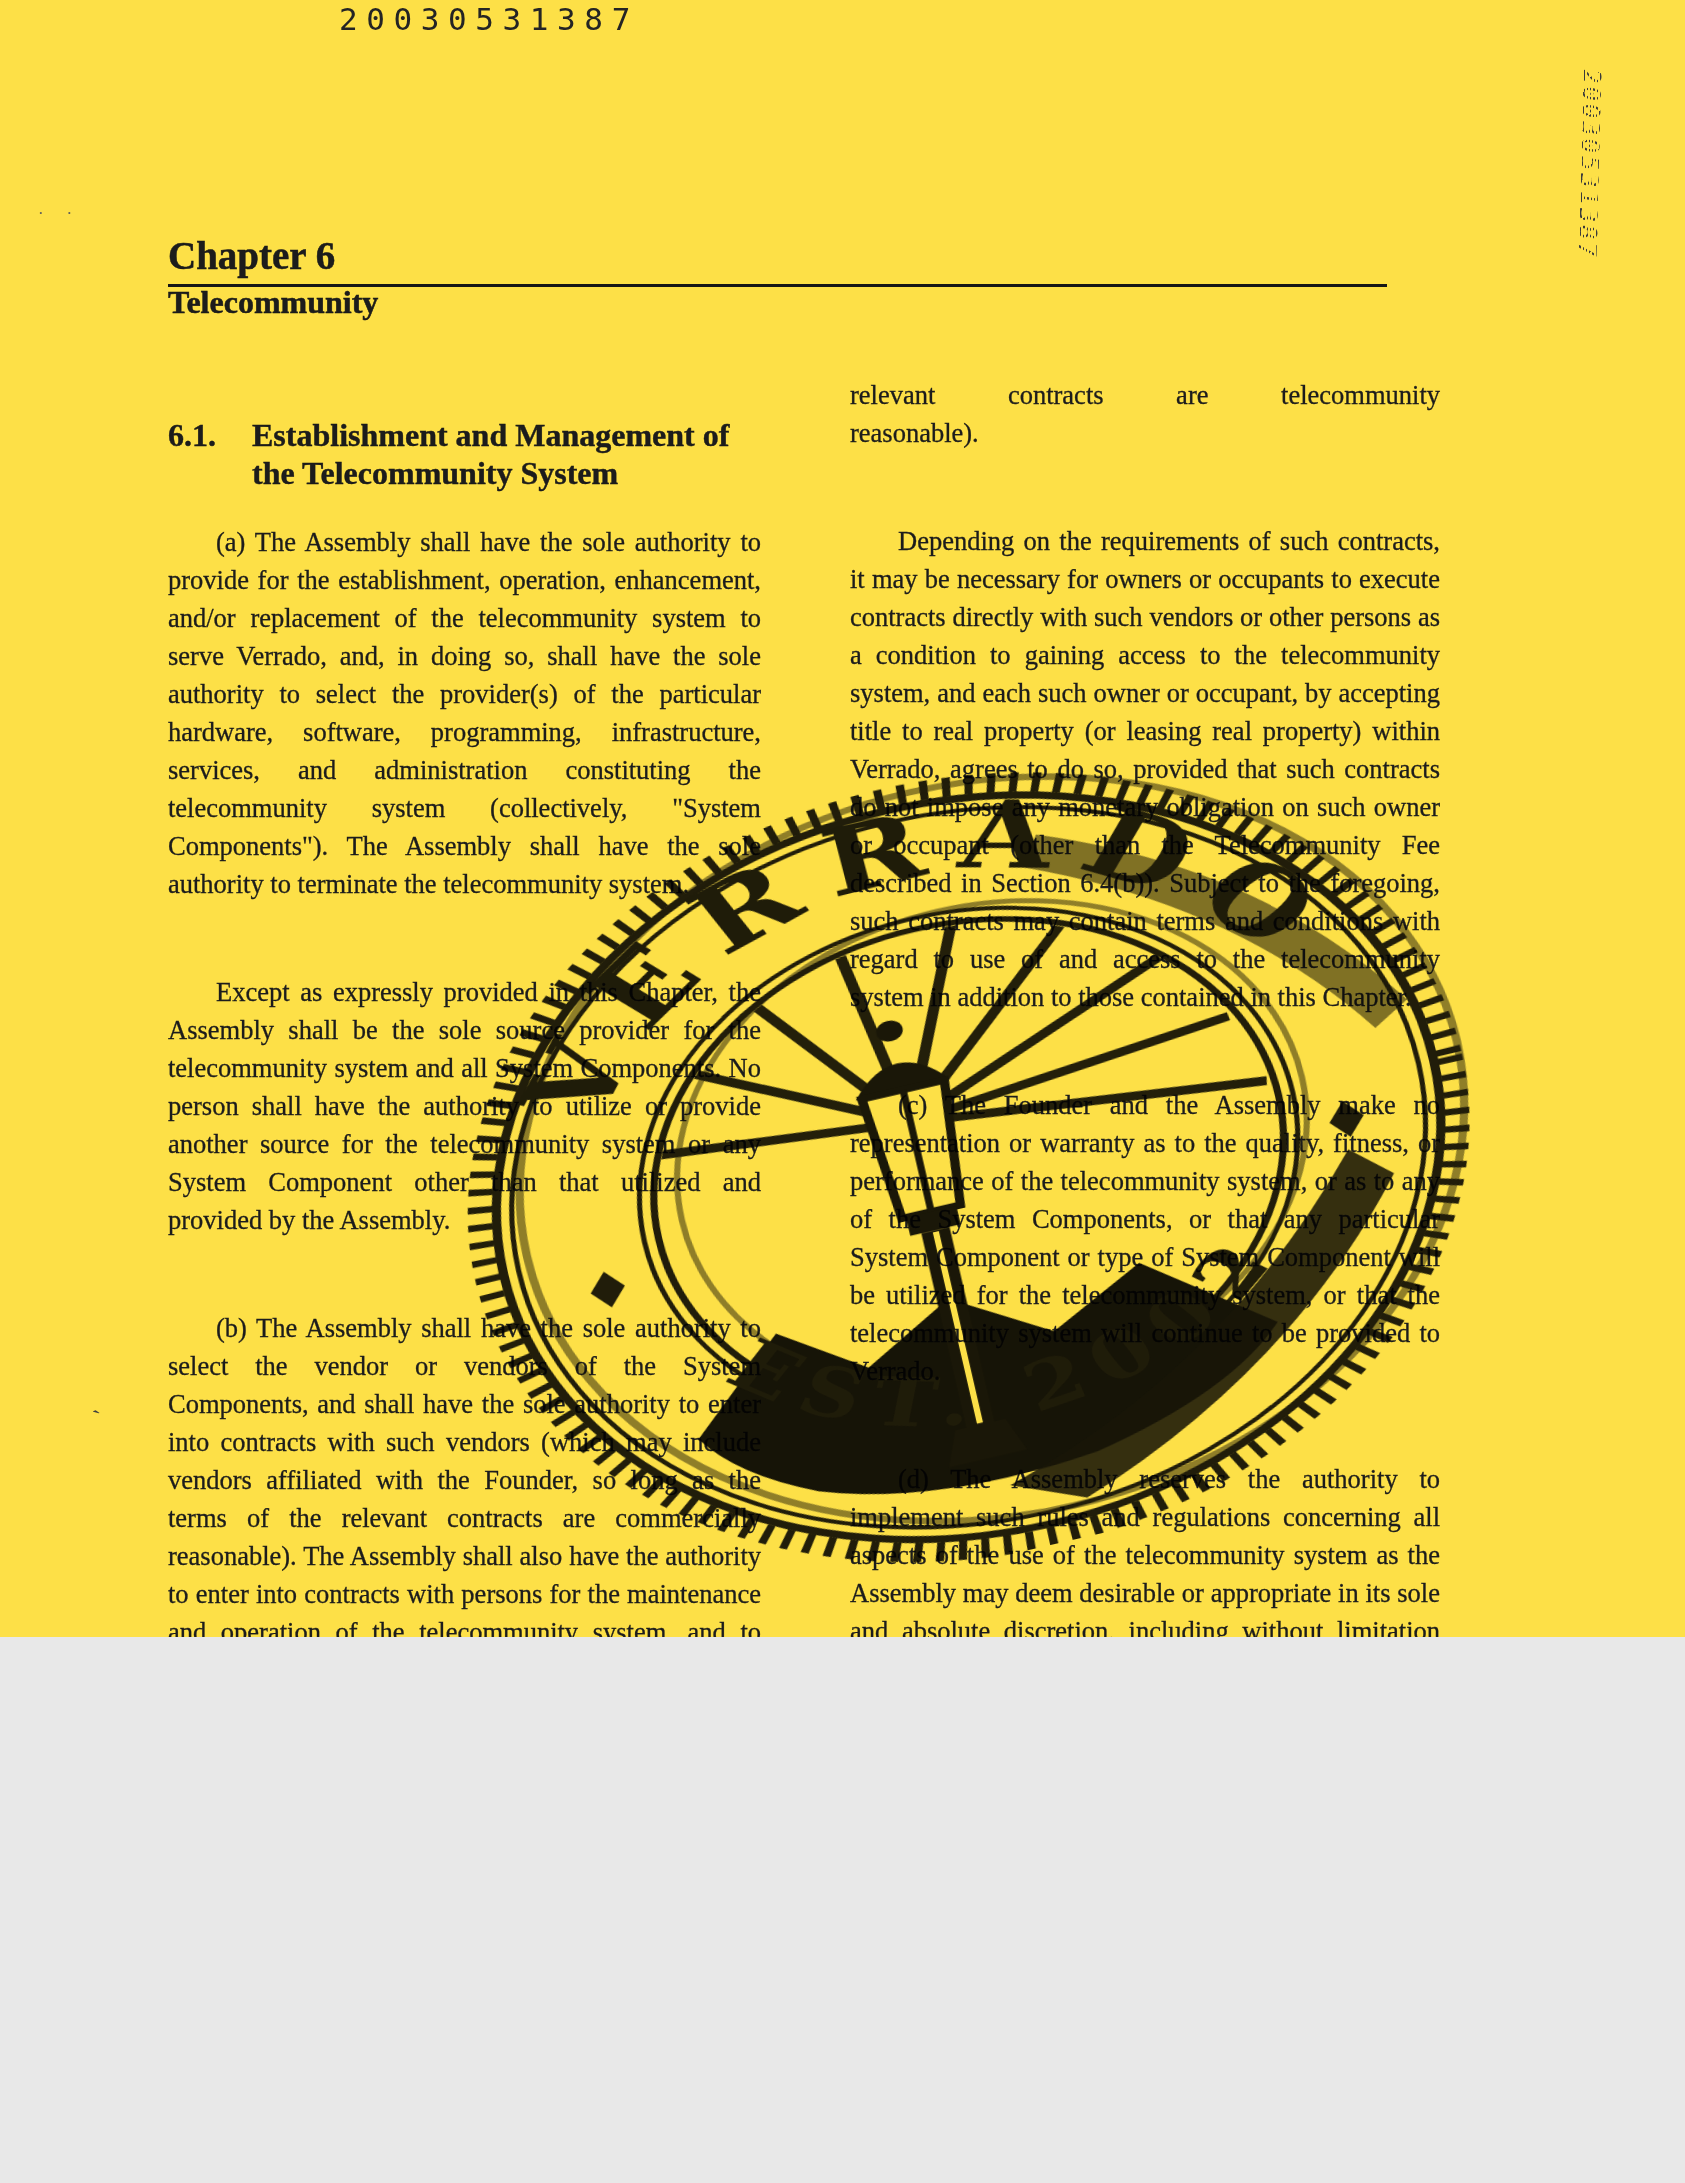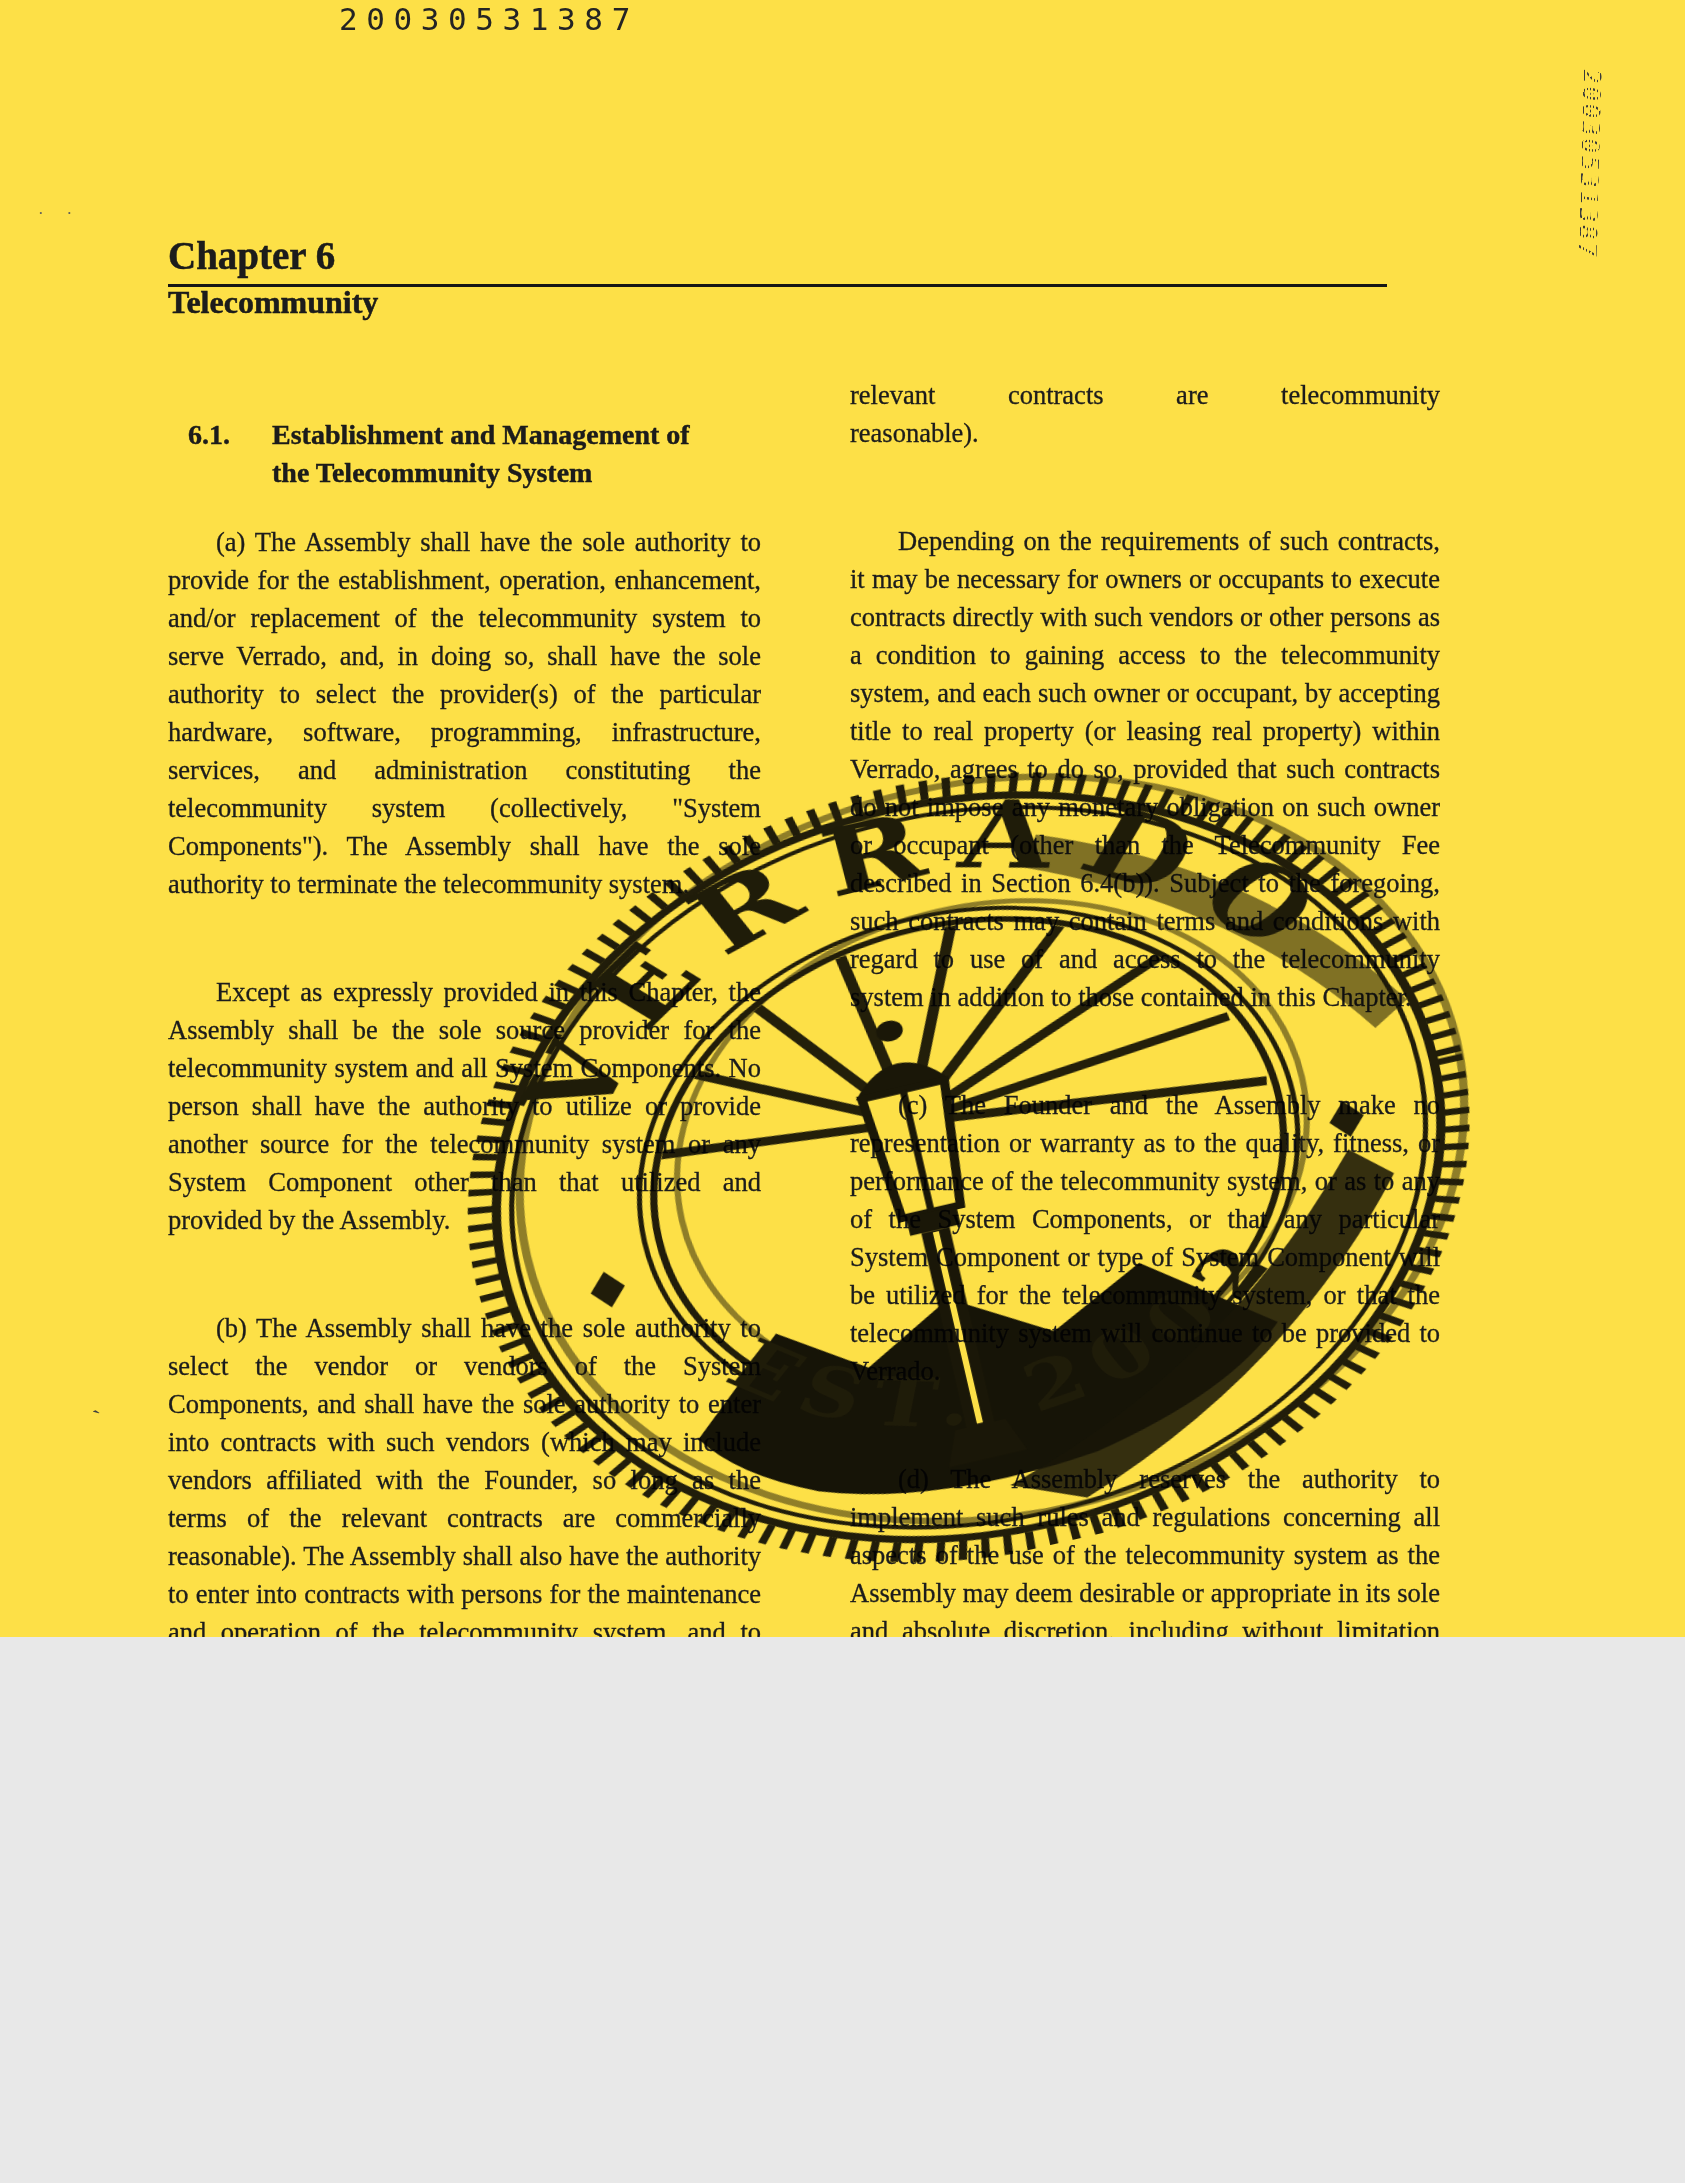--- a/index.html
+++ b/index.html
@@ -36,22 +36,22 @@
     font-size:32px; font-weight:bold; -webkit-text-stroke:0.5px #161616;
   }
   
   .col{position:absolute; text-align:justify; font-size:26.5px; line-height:38px;}
   .col p{margin:0 0 70px 0; -webkit-text-stroke:0.3px #1c1c1c;}
   .col-left{left:168px; top:416px; width:593px;}
   .col-right{left:850px; top:376px; width:590px;}
   .indent{text-indent:48px;}
   .cont{word-spacing:22.5px;}
   .sec-head{
-    display:flex; font-weight:bold; font-size:28px; line-height:38px;
-    margin-bottom:30.5px; text-align:left;margin-left:20px; -webkit-text-stroke:0.4px #161616;
+    display:flex; font-weight:bold; font-size:32px; line-height:38px;
+    margin-bottom:30.5px; text-align:left; -webkit-text-stroke:0.4px #161616;
   }
   .sec-num{width:84px; flex:0 0 84px;}
   
   .stamp-wrap{
     position:absolute; left:450px; top:762px; width:1033px; height:792px;
     transform:rotate(-13deg); opacity:.93; mix-blend-mode:multiply;
     filter:blur(0.4px) contrast(1.08); z-index:5; pointer-events:none;
   }
   .stamp-wrap svg{width:100%; height:100%; display:block;}
   

